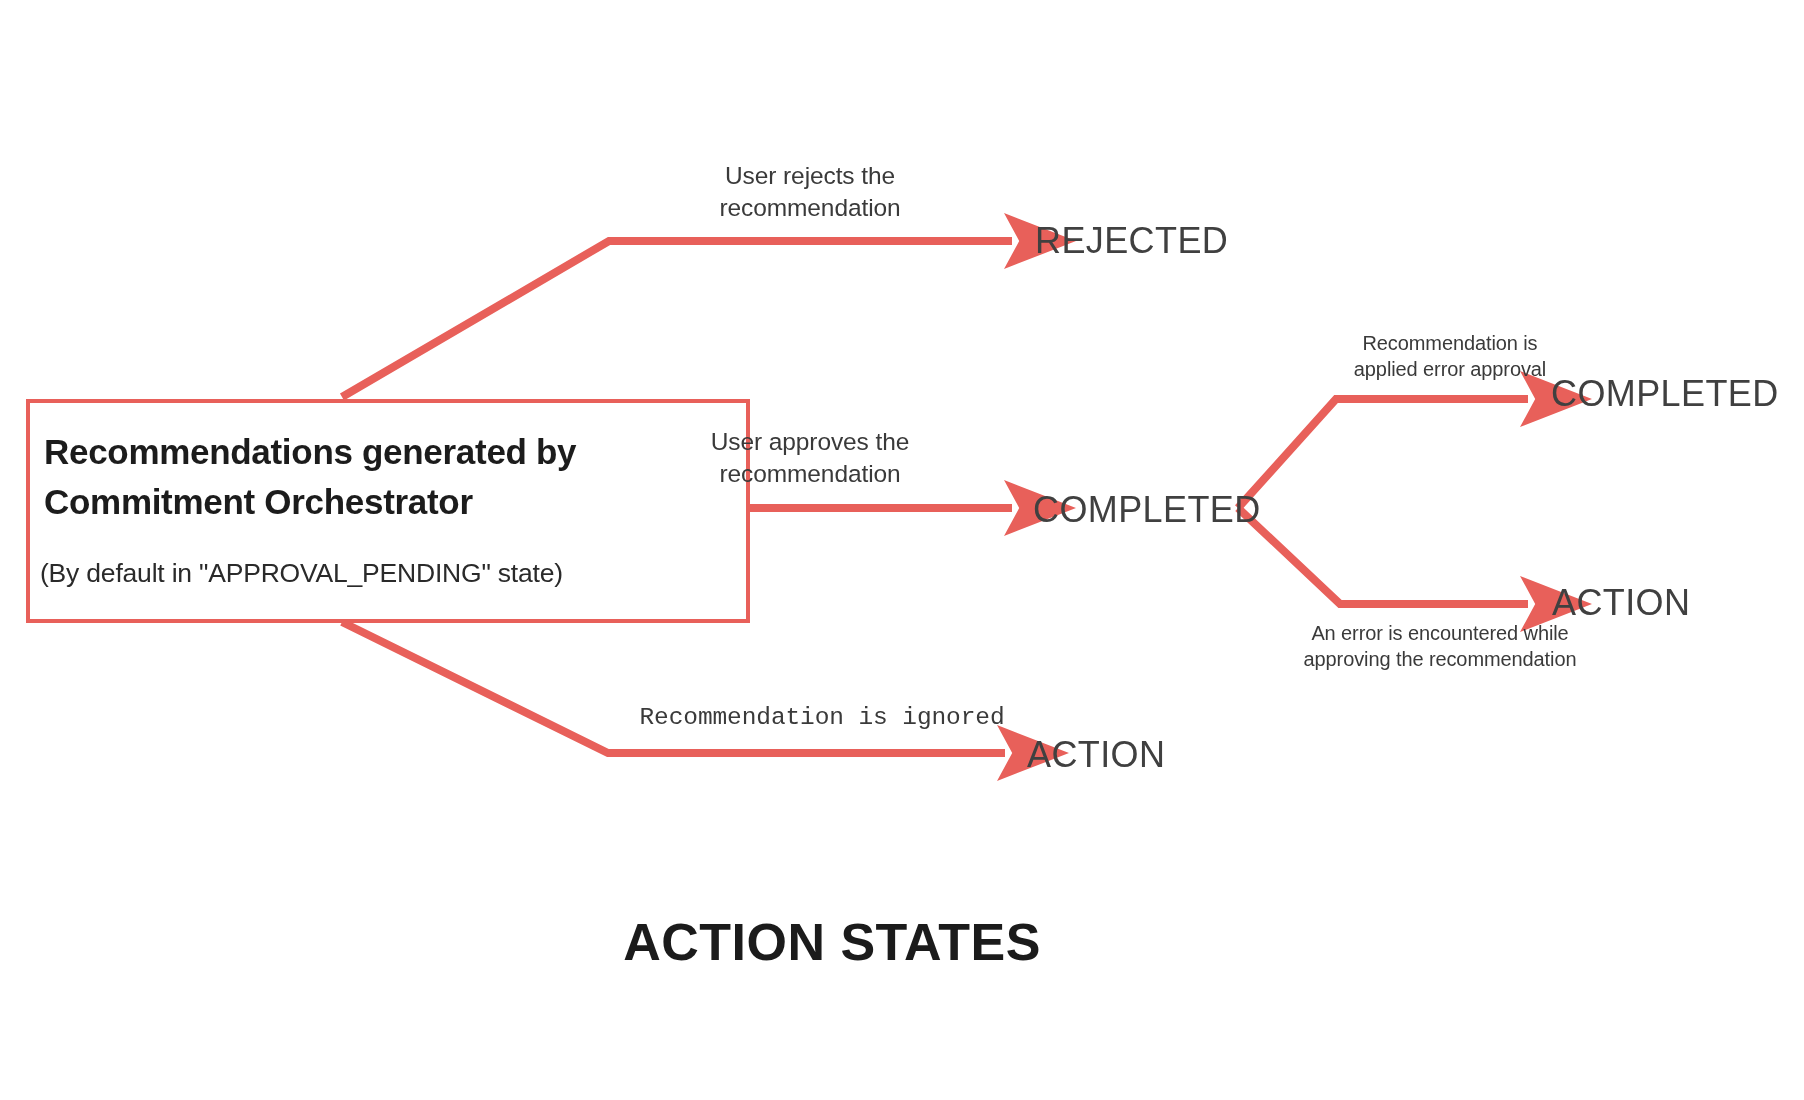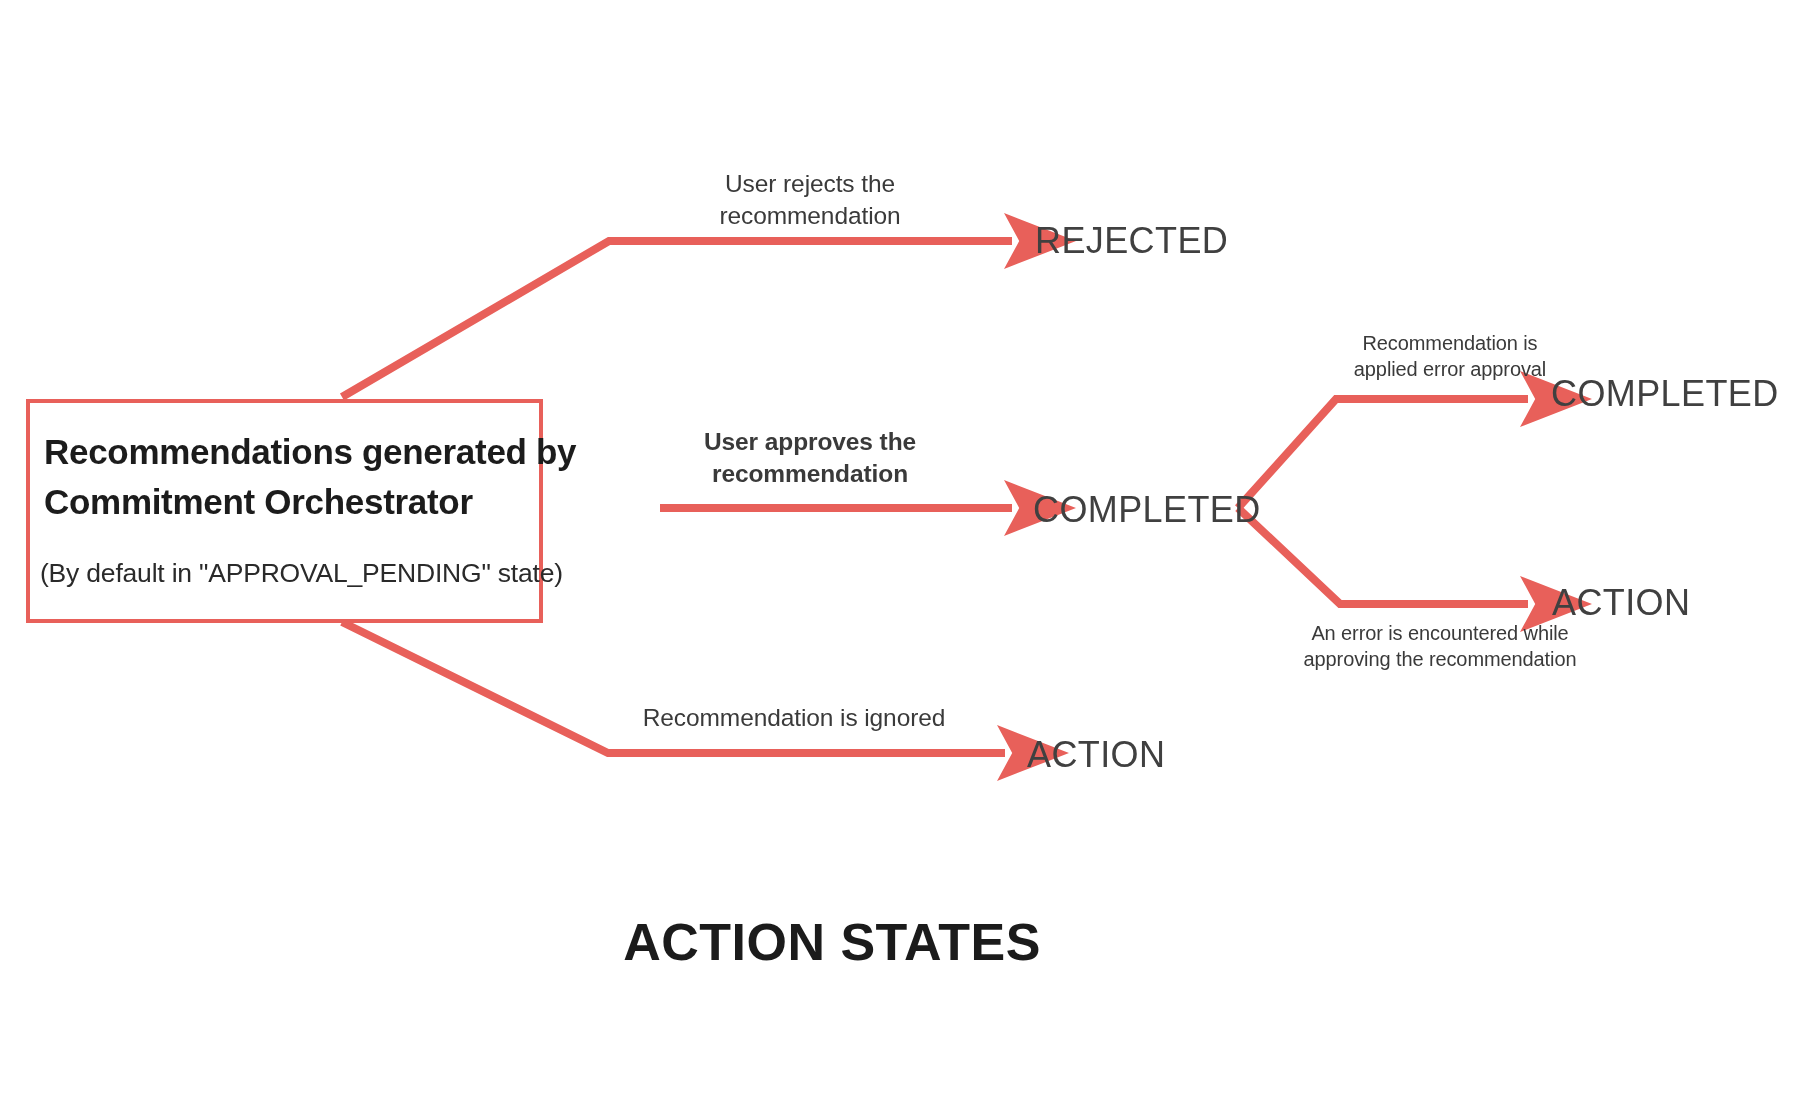--- a/index.html
+++ b/index.html
@@ -29,21 +29,21 @@
     width: 1804px;
     height: 1100px;
     pointer-events: none;
   }
 
   
   .source-box {
     position: absolute;
     left: 26px;
     top: 399px;
-    width: 517px;
+    width: 724px;
     height: 224px;
     border: 4px solid #E8605A;
     box-sizing: border-box;
     background: #ffffff;
     z-index: 3;
   }
   .source-title {
     position: absolute;
     left: 14px;
     top: 24px;
@@ -97,32 +97,31 @@
     letter-spacing: -0.1px;
   }
   .edge-label.small {
     font-size: 20px;
     letter-spacing: -0.1px;
   }
   .lbl-reject {
     left: 620px;
     top: 160px;
     width: 380px;
-    margin-top: 8px;
   }
   .lbl-approve {
     left: 620px;
     top: 426px;
     width: 380px;
-    font-weight: bold;
   }
   .lbl-expire {
-    left: 574px;
+    left: 602px;
     top: 702px;
     width: 440px;
+    font-family: Liberation Mono, monospace;
   }
   .lbl-completed {
     left: 1280px;
     top: 330px;
     width: 340px;
   }
   .lbl-error {
     left: 1240px;
     top: 620px;
     width: 400px;

